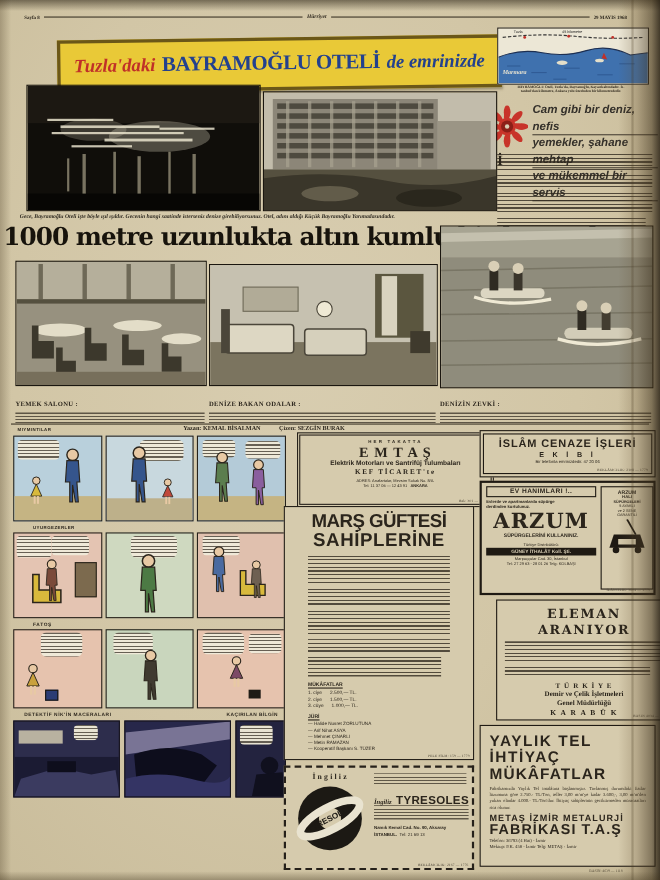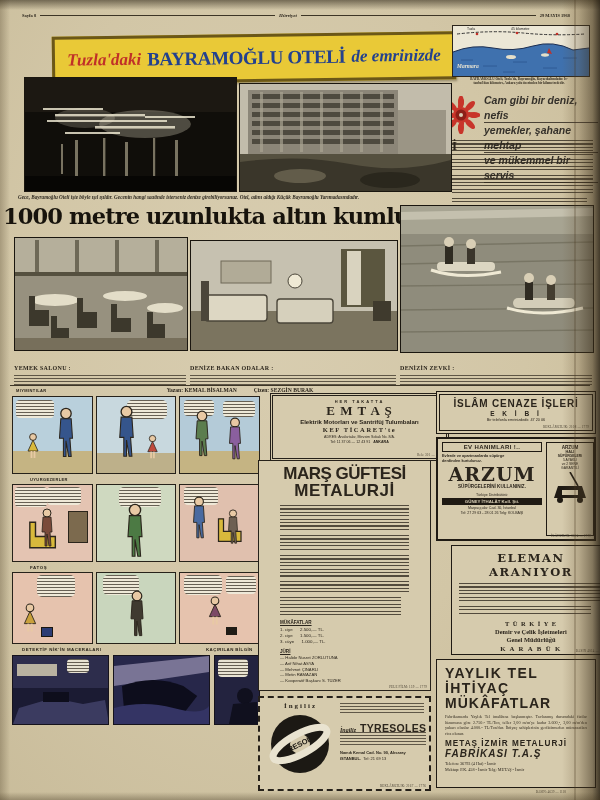--- a/index.html
+++ b/index.html
@@ -402,21 +402,21 @@
     <div style="font-size:6.5px;font-weight:bold;letter-spacing:1.6px;line-height:8px;">KEF TİCARET'te</div>
     <div class="sans" style="font-size:3.6px;line-height:5px;margin-top:1px;">ADRES: Anafartalar, Mevsim Sokak No. 8/A.</div>
     <div class="sans" style="font-size:3.6px;line-height:5px;">
       <span>Tel: 11 37 06 — 12 43 91</span>&nbsp;&nbsp;&nbsp;<b>ANKARA</b>
     </div>
     <span class="adcode">Rek: 301 — 1769</span>
   </div>
 
   <div class="abs adbox" style="left:258px;top:460px;width:173px;height:231px;border:1.5px solid #26211a;padding:4px 21px;box-sizing:border-box;">
     <div class="ctr sans" style="font-size:17px;font-weight:bold;letter-spacing:-0.5px;line-height:17px;">MARŞ GÜFTESİ</div>
-    <div class="ctr sans" style="font-size:17px;font-weight:bold;letter-spacing:.5px;line-height:18px;">METALURJİ</div>
+    <div class="ctr sans" style="font-size:17px;font-weight:bold;letter-spacing:.5px;line-height:18px;">SAHİPLERİNE</div>
     <div class="gk" style="height:26px;margin-top:5px;"></div>
     <div class="gk" style="height:16px;margin-top:4px;"></div>
     <div class="gk" style="height:22px;margin-top:4px;"></div>
     <div class="gk" style="height:12px;margin-top:4px;"></div>
     <div class="gk" style="height:18px;margin-top:4px;width:94%;"></div>
     <div class="sans" style="font-size:4.6px;font-weight:bold;text-decoration:underline;margin-top:5px;">MÜKÂFATLAR</div>
     <div class="sans" style="font-size:4.4px;line-height:6px;margin-top:2px;white-space:pre;">1. ciye      2.500,— TL.</div>
     <div class="sans" style="font-size:4.4px;line-height:6px;white-space:pre;">2. ciye      1.500,— TL.</div>
     <div class="sans" style="font-size:4.4px;line-height:6px;white-space:pre;">3. cüye      1.000,— TL.</div>
     <div class="sans" style="font-size:4.6px;font-weight:bold;text-decoration:underline;margin-top:4px;">JÜRİ</div>
@@ -504,21 +504,21 @@
     </div>
     <span class="adcode">BASIN 4034 — 1779</span>
   </div>
 
   <div class="abs adbox" style="left:436px;top:659px;width:160px;height:129px;border:1.5px solid #1f1a13;box-sizing:border-box;padding:6px 8px;">
     <div class="sans" style="font-size:14px;font-weight:bold;letter-spacing:1.4px;line-height:15px;">YAYLIK TEL</div>
     <div class="sans" style="font-size:14px;font-weight:bold;letter-spacing:1.4px;line-height:15px;">İHTİYAÇ</div>
     <div class="sans" style="font-size:14px;font-weight:bold;letter-spacing:1px;line-height:15px;">MÜKÂFATLAR</div>
     <div style="font-size:4.2px;line-height:5.6px;text-align:justify;margin-top:3px;color:#332c20;">Fabrikamızda Yaylık Tel imalâtına başlanmıştır. Tavlanmış durumdaki fiatlar lüzumuna göre 2.750.- TL/Ton, teller 3,00 m/m'ye kadar 3.600,-, 3,00 m/m'den yukarı olanlar 4.000.- TL/Ton'dur. İhtiyaç sahiplerinin geciktirmeden müracaatları rica olunur.</div>
     <div class="sans" style="font-size:8.2px;font-weight:bold;letter-spacing:1px;margin-top:3px;line-height:10px;">METAŞ İZMİR METALURJİ</div>
-    <div class="sans" style="font-size:10px;font-weight:bold;letter-spacing:1px;line-height:10px;font-style:italic;">FABRİKASI T.A.Ş</div>
+    <div class="sans" style="font-size:13px;font-weight:bold;letter-spacing:1px;line-height:10px;">FABRİKASI T.A.Ş</div>
     <div style="font-size:4.2px;line-height:5.6px;margin-top:2px;">Telefon: 36793 (4 Hat) - İzmir</div>
     <div style="font-size:4.2px;line-height:5.6px;">Mektup: P.K. 458 - İzmir   Telg: METAŞ - İzmir</div>
   </div>
 
   <span class="abs" style="right:34px;top:790px;font-size:3.4px;color:#564c3a;">BASIN: 4639 — 1118</span>
 
   <div class="abs" style="left:0;top:0;width:600px;height:10px;background:linear-gradient(to bottom, rgba(40,32,18,.55), rgba(40,32,18,0));"></div>
   <div class="abs" style="right:0;top:0;width:38px;height:800px;background:linear-gradient(to right, rgba(90,70,40,0), rgba(96,76,46,.28) 45%, rgba(64,50,28,.55) 80%, rgba(36,28,16,.82));"></div>
   <div class="abs" style="right:24px;top:0;width:2px;height:800px;background:rgba(70,55,30,.25);"></div>
   <div class="abs" style="left:0;bottom:0;width:600px;height:8px;background:linear-gradient(to top, rgba(60,48,26,.35), rgba(60,48,26,0));"></div>

